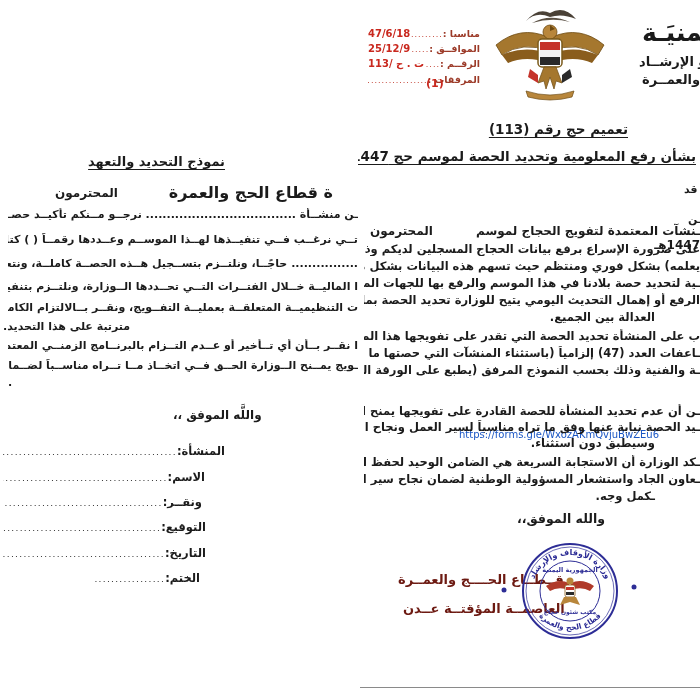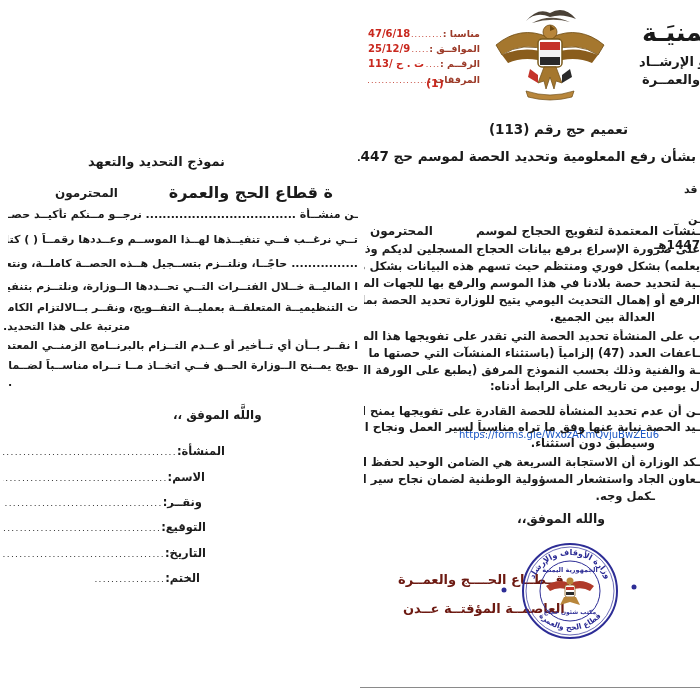--- a/index.html
+++ b/index.html
@@ -7,21 +7,21 @@
           font-family:"DejaVu Sans",sans-serif;direction:rtl;color:#1b1b1b;}
   .page{position:absolute;top:0;height:700px;background:#fff;overflow:hidden;}
   #form-page{left:0;width:358px;}
   #letter-page{left:358px;width:342px;}
   .abs{position:absolute;white-space:nowrap;}
   .b{font-weight:bold;}
   .jline{position:absolute;left:6px;right:0;white-space:nowrap;overflow:hidden;
          text-align:justify;text-align-last:justify;font-weight:bold;font-size:11.5px;direction:rtl;}
   #form-page .jline{left:8px;right:0;font-size:11px;}
   .rline{position:absolute;white-space:nowrap;font-weight:bold;font-size:11.5px;direction:rtl;}
-  .u{text-underline-offset:3px;}
+  .u{text-decoration:underline;text-underline-offset:3px;}
   .daterow{position:absolute;left:10px;width:112px;display:flex;align-items:baseline;direction:rtl;height:13px;}
   .daterow .lbl{font-size:9.5px;font-weight:bold;color:#9c3a28;flex:0 0 auto;}
   .daterow .dots{flex:1 1 auto;overflow:hidden;white-space:nowrap;font-size:8px;color:#c0392b;letter-spacing:1px;}
   .daterow .val{flex:0 0 auto;font-size:10px;font-weight:bold;color:#c9281e;}
   .fieldrow{position:absolute;left:3px;display:flex;align-items:baseline;direction:rtl;}
   .fieldrow .flbl{font-size:11.5px;font-weight:bold;flex:0 0 auto;}
   .fieldrow .fdots{flex:1 1 auto;overflow:hidden;white-space:nowrap;font-size:9px;color:#2a2a2a;letter-spacing:1.3px;}
   .addr-row{position:absolute;display:flex;justify-content:space-between;align-items:baseline;direction:rtl;}
   .maroon{color:#6d1a12;}
   .link{color:#1a56c4;font-size:10px;font-weight:normal;direction:ltr;margin-top:41px;}
@@ -135,21 +135,20 @@
 
     <div class="jline" style="top:242px;">على ضرورة الإسراع برفع بيانات الحجاج المسجلين لديكم وذلك في النظا</div>
     <div class="jline" style="top:259px;">يعلمه) بشكل فوري ومنتظم حيث تسهم هذه البيانات بشكل مباشر في عمليـ</div>
     <div class="jline" style="top:276px;">ـية لتحديد حصة بلادنا في هذا الموسم والرفع بها للجهات المختصة في المملكة</div>
     <div class="jline" style="top:293px;">الرفع أو إهمال التحديث اليومي يتيح للوزارة تحديد الحصة بما تراه مناسباً لسيـ</div>
     <div class="rline" style="right:45px;top:310px;">العدالة بين الجميع.</div>
 
     <div class="jline" style="top:329px;">ب على المنشأة تحديد الحصة التي تقدر على تفويجها هذا الموسم بشرط أ</div>
     <div class="jline" style="top:346px;">ـاعفات العدد (47) إلزامياً (باستثناء المنشآت التي حصتها ما دون ذلك) بناء عل</div>
     <div class="jline" style="top:363px;">ـة والفنية وذلك بحسب النموذج المرفق (يطبع على الورقة الرسمية للمنشأة</div>
-    <div class="rline" style="right:0px;top:379px;">ل يومين من تاريخه على الرابط أدناه:</div>
 
     <div class="abs link" style="left:100px;right:40px;top:388px;text-align:center;">https://forms.gle/WxozAKmQvjuBwZEu6</div>
 
     <div class="jline" style="top:404px;">ـن أن عدم تحديد المنشأة للحصة القادرة على تفويجها يمنح الوزارة الصلاحيـ</div>
     <div class="jline" style="top:420px;">ـيد الحصة نيابة عنها وفق ما تراه مناسباً لسير العمل ونجاح الموسم، يُعد هذ</div>
     <div class="rline" style="right:45px;top:436px;">وسيطبق دون استثناء.</div>
 
     <div class="jline" style="top:455px;">ـكد الوزارة أن الاستجابة السريعة هي الضامن الوحيد لحفظ الحقوق. وتدعـ</div>
     <div class="jline" style="top:472px;">ـعاون الجاد واستشعار المسؤولية الوطنية لضمان نجاح سير الموسم وخدمة ضيو</div>
     <div class="rline" style="right:45px;top:489px;">ـكمل وجه.</div>

